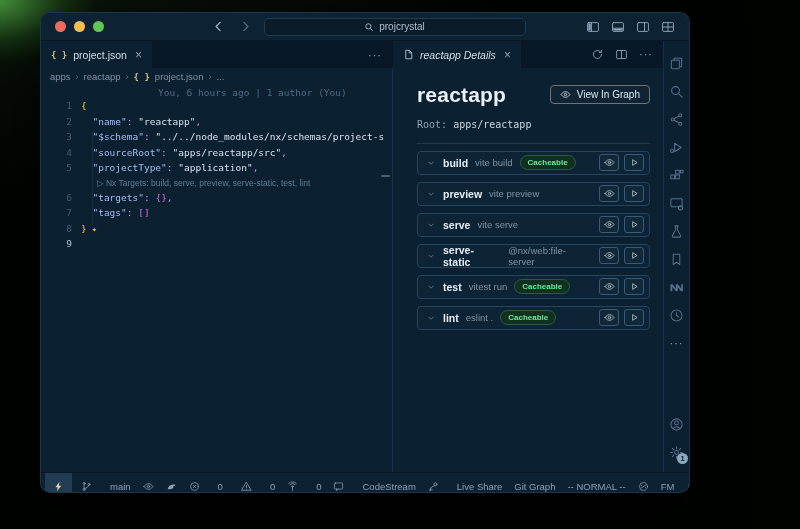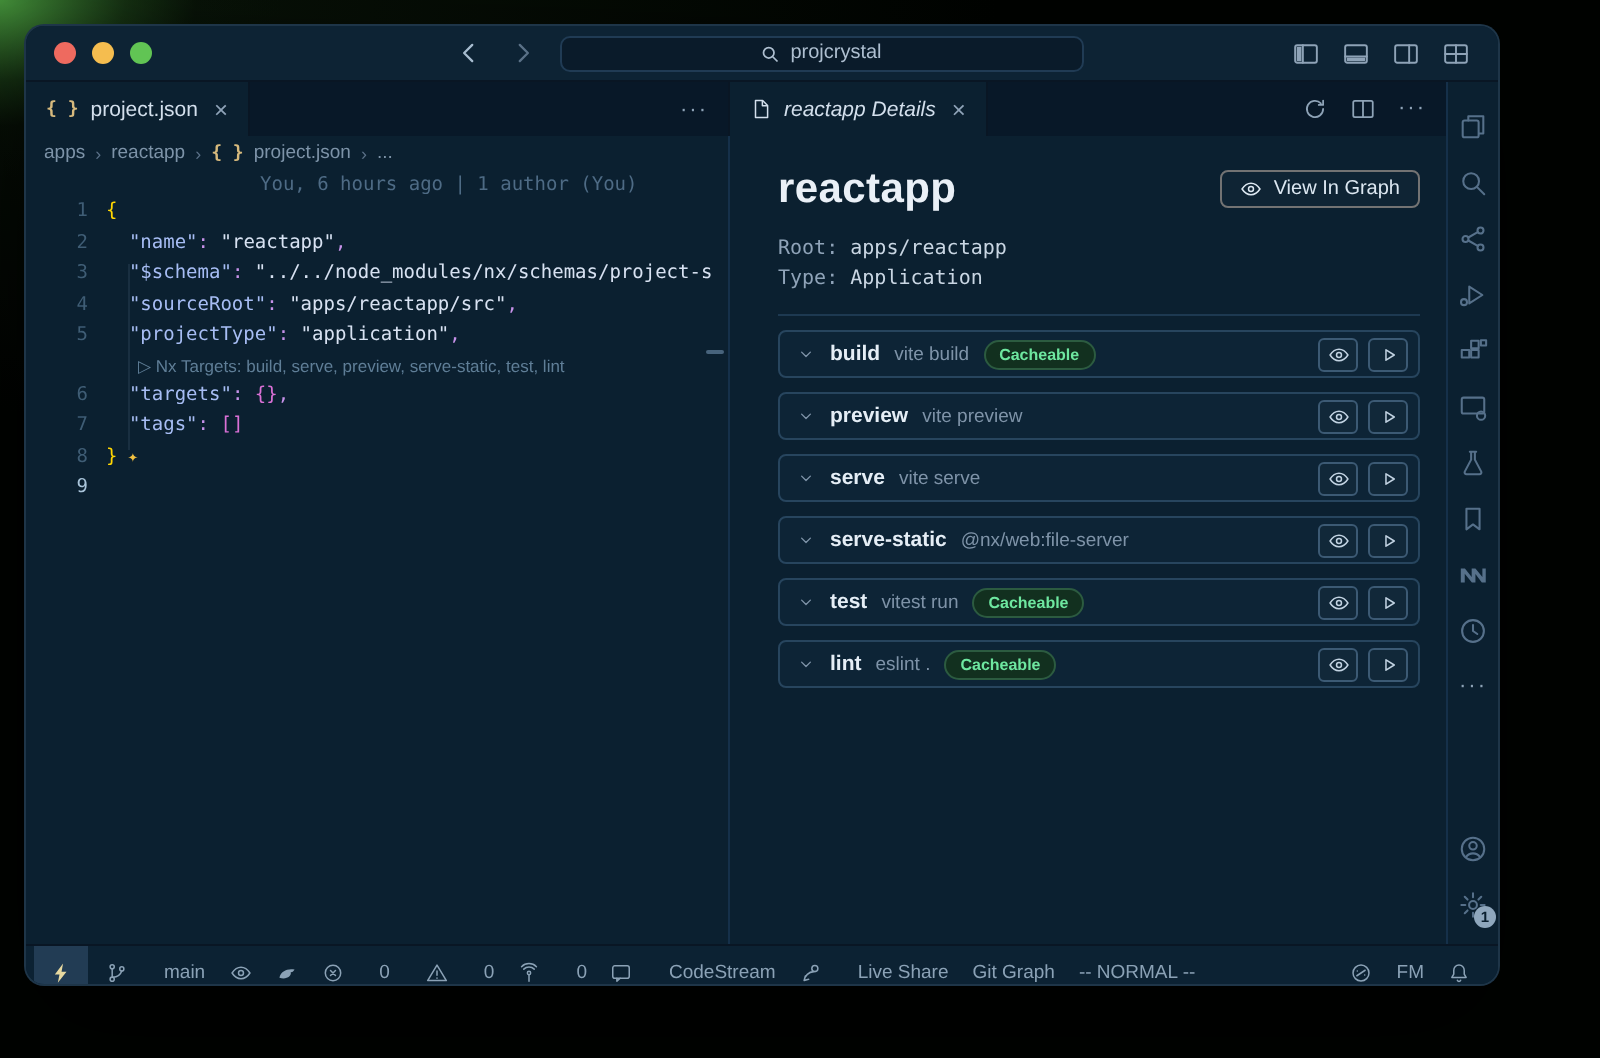--- a/index.html
+++ b/index.html
@@ -6,21 +6,21 @@
   html,body { width:800px; height:529px; overflow:hidden; }
   body {
     background:#010301;
     background-image:
       radial-gradient(140px 90px at 0px 0px, rgba(70,150,60,.95), rgba(35,80,30,.5) 45%, rgba(10,25,10,.25) 70%, transparent 100%),
       radial-gradient(600px 300px at 10% 0%, rgba(20,45,18,.35), transparent 70%);
     font-family:"Liberation Sans", sans-serif;
     position:relative;
   }
   .window {
-    position:absolute; left:12px; top:12px; width:738px; height:481px;
+    position:absolute; left:40px; top:12px; width:650px; height:481px;
     background:#0b2030; border-radius:10px; overflow:hidden;
     border:1px solid rgba(130,170,200,.16);
     box-shadow:0 22px 55px rgba(0,0,0,.75);
     display:flex; flex-direction:column;
   }
   
   .titlebar { height:28px; flex:0 0 28px; background:#0d2334; display:flex; align-items:center; border-bottom:1px solid #091624; }
   .traffic { display:flex; gap:8px; padding-left:14px; width:110px; }
   .dot { width:11px; height:11px; border-radius:50%; }
   .dot.r{background:#ee6a5f} .dot.y{background:#f5bd4f} .dot.g{background:#61c454}
@@ -238,21 +238,20 @@
                   <svg width="11" height="11" viewBox="0 0 16 16" fill="none" stroke="currentColor" stroke-width="1.1">
                     <path d="M1.5 8S4.2 3.8 8 3.8 14.5 8 14.5 8 11.8 12.2 8 12.2 1.5 8 1.5 8z"></path>
                     <circle cx="8" cy="8" r="1.8"></circle>
                   </svg>
                 </span>
               <span>View In Graph</span>
             </div>
           </div>
           <div class="meta">
             <div><span class="lbl">Root:</span> <span class="val">apps/reactapp</span></div>
-            <div><span class="lbl">Type:</span> <span class="val">Application</span></div>
           </div>
           <hr class="sep-line">
           <div id="targets-list">
               <div class="tcard">
                 <span class="ic chev">
                   <svg width="10" height="10" viewBox="0 0 16 16" fill="none" stroke="currentColor" stroke-width="1.1" stroke-linecap="round" stroke-linejoin="round">
                     <path d="M4.5 6.5L8 10l3.5-3.5"></path>
                   </svg>
                 </span>
                 <span class="tname">build</span>

